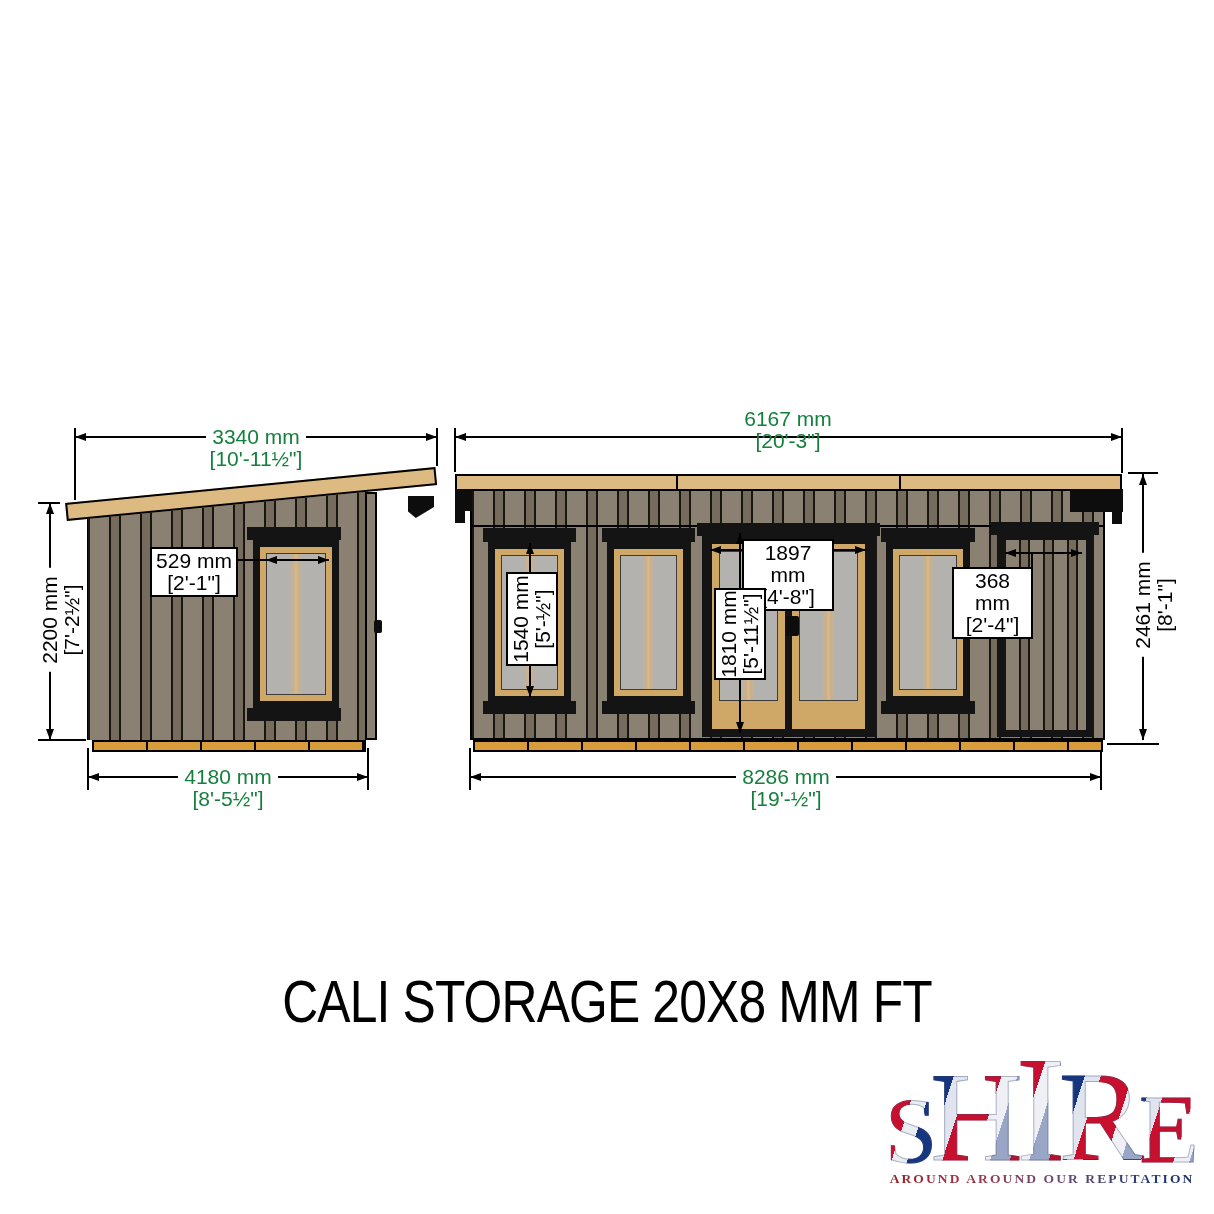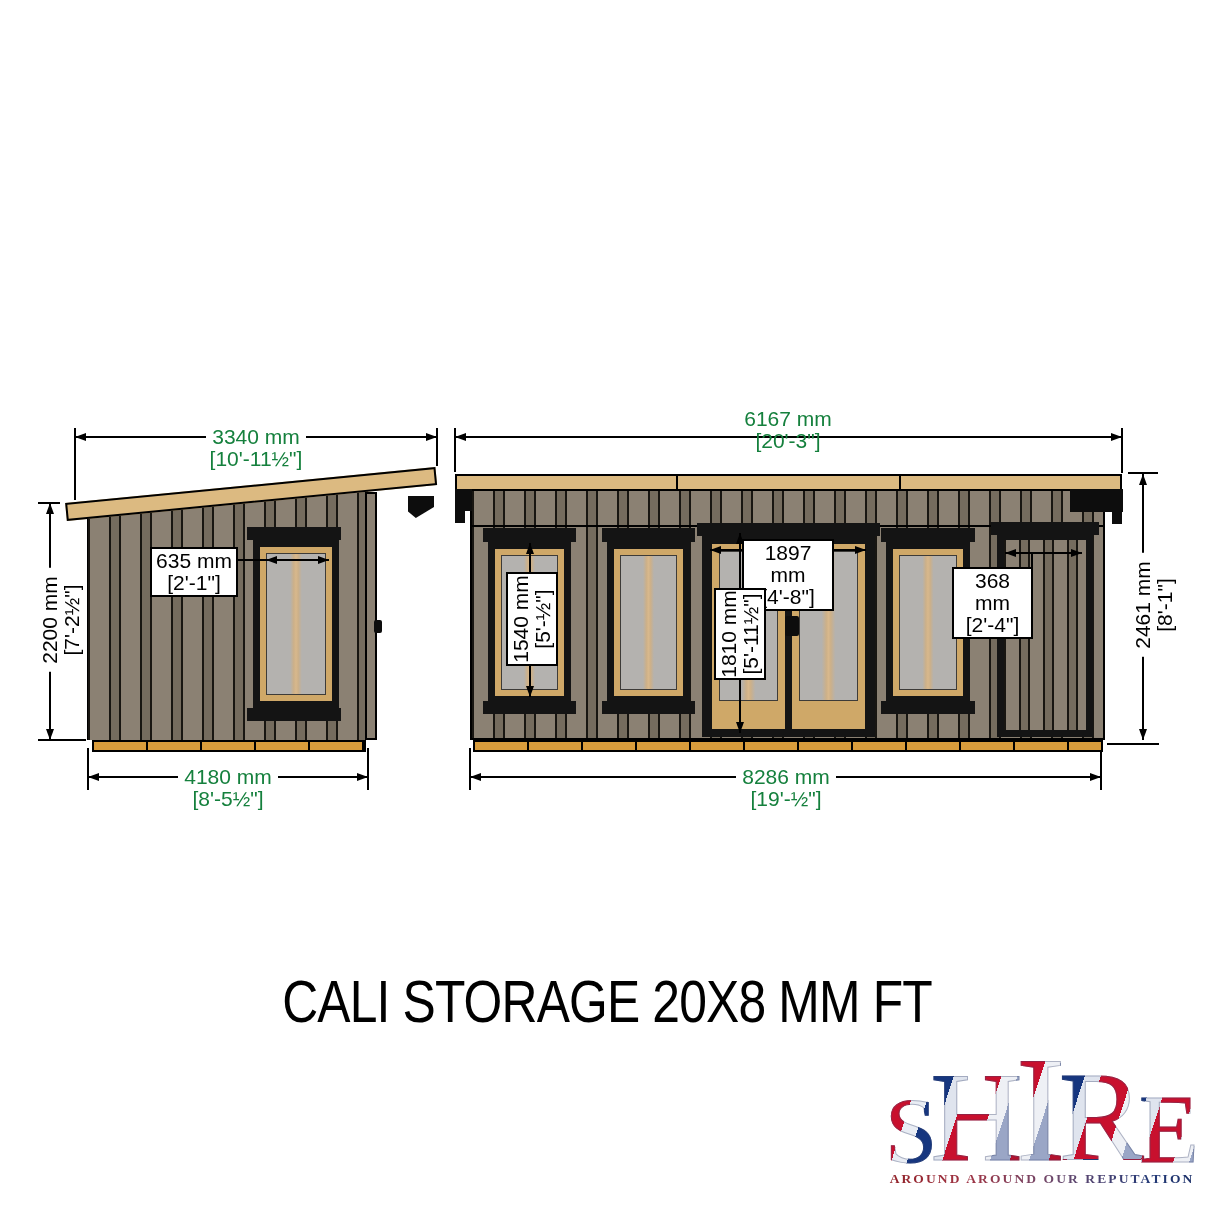--- a/index.html
+++ b/index.html
@@ -139,21 +139,21 @@
     <span class="ah ahr" style="left:357px; top:773px;"></span>
     <div class="dim-text" style="left:153px; top:766px; width:150px;">
       <div class="mm">4180 mm</div>
       <div class="ft">[8'-5½"]</div>
     </div>
 
     <div class="hl" style="left:237px; top:559px; width:92px; z-index:6;"></div>
     <span class="ah ahl" style="left:266px; top:556px; z-index:6;"></span>
     <span class="ah ahr" style="left:318px; top:556px; z-index:6;"></span>
     <div class="hbox" style="left:150px; top:547px; width:88px;">
-      <div class="mm">635 mm</div>
+      <div class="mm">529 mm</div>
       <div class="ft">[2'-1"]</div>
     </div>
   </div>
 
   <div>
 
     <div class="fascia" style="left:455px; top:474px; width:667px; height:17px;"></div>
     <div class="vl" style="left:676px; top:474px; height:17px; z-index:4;"></div>
     <div class="vl" style="left:899px; top:474px; height:17px; z-index:4;"></div>
 

